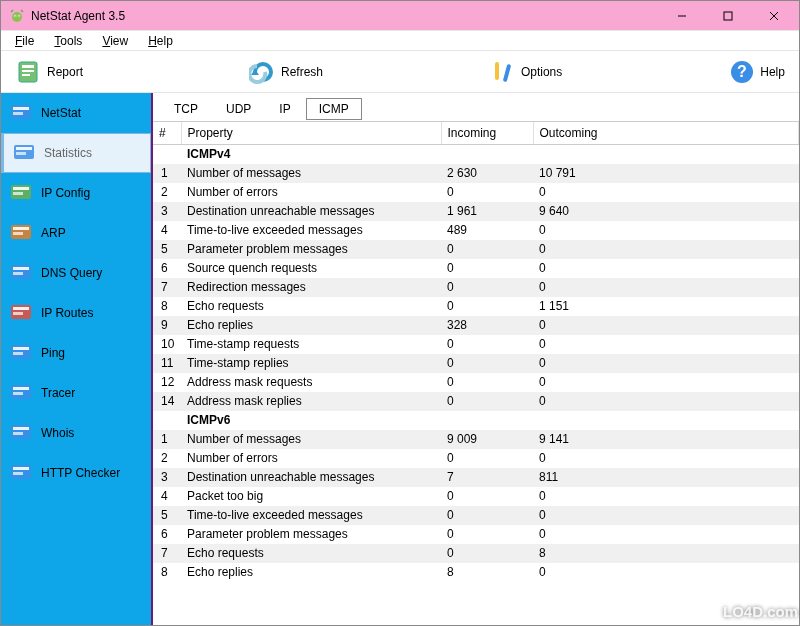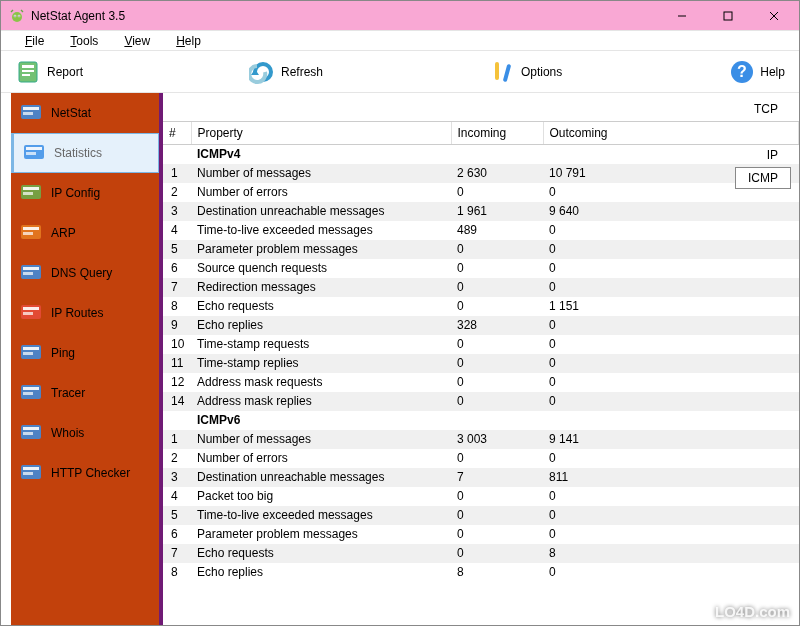--- a/index.html
+++ b/index.html
@@ -29,23 +29,23 @@
   .titlebar .win-btn {
     width: 46px; height: 30px;
     display: flex; align-items: center; justify-content: center;
     font-size: 10px; color: #000;
   }
   
   .menubar {
     height: 20px;
     display: flex;
     align-items: center;
-    padding: 0 16px;
+    padding: 0 6px;
     border-bottom: 1px solid #e5e5e5;
-    gap: 10px;
+    gap: 4px;
   }
   .menubar .menu-item { padding: 1px 8px; font-size: 12px; }
   .menubar .menu-item .uline { text-decoration: underline; }
   
   .toolbar {
     height: 42px;
     display: flex;
     align-items: center;
     padding: 0 6px;
     gap: 4px;
@@ -57,24 +57,23 @@
     padding: 2px 8px;
     border-radius: 2px;
     gap: 4px;
     font-size: 12px;
   }
   .toolbar .sep { width: 6px; }
   
   .content { display: flex; height: calc(626px - 30px - 20px - 42px - 2px); }
   .sidebar {
     width: 152px;
-    background: #c2410c;
-    border-right: 4px solid #701a75;
+    background: #0ea5e9;
+    border-right: 2px solid #701a75;
     overflow: hidden;
-    margin-left: 10px;
   }
   .sidebar .nav-item {
     height: 40px;
     display: flex;
     align-items: center;
     padding: 0 6px;
     gap: 6px;
     font-size: 12px;
     color: #000;
     position: relative;
@@ -87,24 +86,23 @@
   }
   .main {
     flex: 1;
     display: flex;
     flex-direction: column;
     overflow: hidden;
   }
   .tabbar {
     height: 28px;
     display: flex;
-    align-items: flex-end;
+    align-items: flex-start;
     padding: 4px 8px 0 8px;
     gap: 2px;
-    flex-direction: column;
   }
   .tabbar .tab {
     padding: 3px 12px;
     font-size: 12px;
     border: 1px solid transparent;
     border-bottom: none;
     position: relative;
     top: 1px;
   }
   .tabbar .tab.selected {
@@ -136,21 +134,21 @@
   tbody td { padding: 2px 6px; height: 19px; }
   tbody tr.stripe { background: #f0f0f0; }
   tbody tr.group td { font-weight: bold; }
   td.col-num { width: 28px; text-align: left; padding-left: 8px;}
   td.col-prop { width: 260px; }
   td.col-in { width: 92px; }
   td.col-out { }
   .icon-svg { display: inline-block; vertical-align: middle; }
   .watermark {
     position: fixed;
-    right: 10px;
+    right: 2px;
     bottom: 6px;
     color: rgba(255,255,255,0.85);
     font-weight: bold;
     font-size: 15px;
     text-shadow: 0 0 4px rgba(0,0,0,0.6);
     pointer-events: none;
   }
 </style>
 </head>
 <body>
@@ -429,21 +427,21 @@
             </tr>
             <tr class="group">
               <td class="col-num"></td>
               <td class="col-prop">ICMPv6</td>
               <td class="col-in"></td>
               <td class="col-out"></td>
             </tr>
             <tr class="stripe">
               <td class="col-num">1</td>
               <td class="col-prop">Number of messages</td>
-              <td class="col-in">3 003</td>
+              <td class="col-in">9 009</td>
               <td class="col-out">9 141</td>
             </tr>
             <tr>
               <td class="col-num">2</td>
               <td class="col-prop">Number of errors</td>
               <td class="col-in">0</td>
               <td class="col-out">0</td>
             </tr>
             <tr class="stripe">
               <td class="col-num">3</td>

